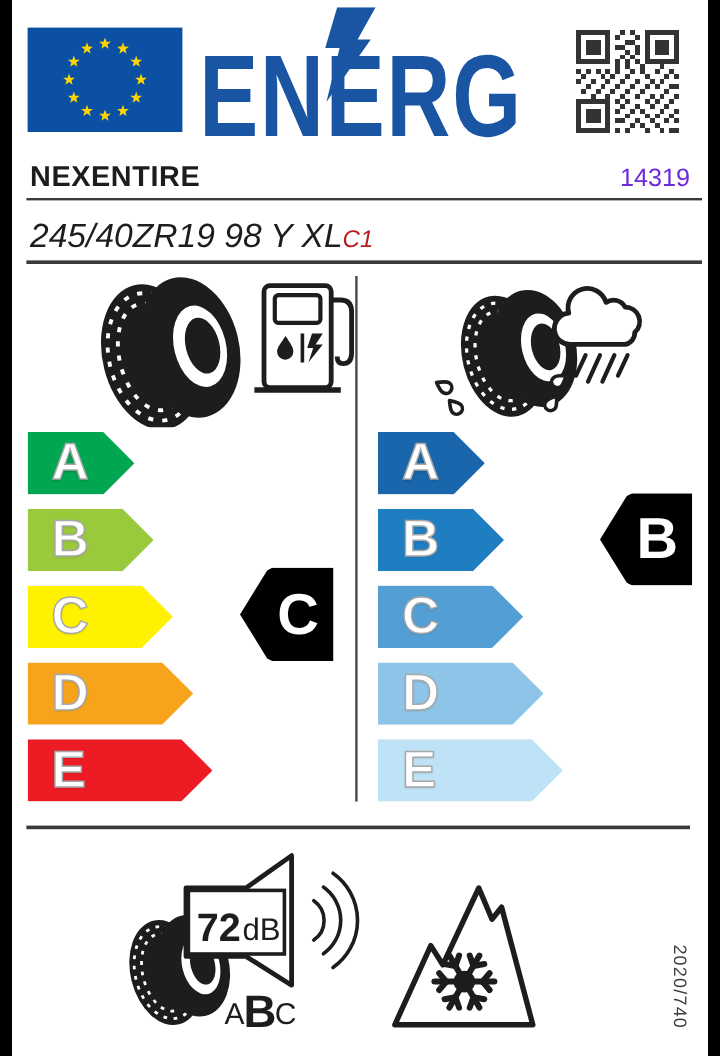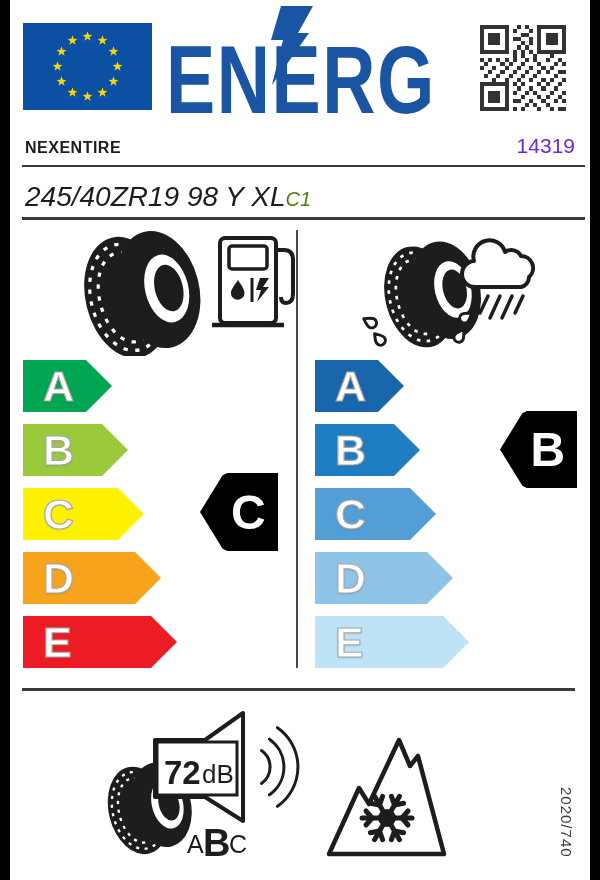--- a/index.html
+++ b/index.html
@@ -11,29 +11,29 @@
   
   .eu-flag { position:absolute; left:23px; top:23px; width:129px; height:87px; background:#0b50a2; }
   .logo { position:absolute; left:166px; top:40px; height:84px; display:flex; align-items:flex-start; }
   .logo-text { font-size:97px; line-height:80px; font-weight:700; color:#1a55a4;
                letter-spacing:2px; transform:scaleX(0.76); transform-origin:left top; }
   .logo-bolt { position:absolute; left:268px; top:6px; }
   .qr { position:absolute; left:480px; top:25px; width:86px; height:86px; }
 
   
   .brand-row { position:absolute; left:25px; right:25px; top:134px; display:flex; justify-content:space-between; align-items:baseline; }
-  .brand { font-size:16px; font-weight:700; letter-spacing:.5px; }
+  .brand { font-size:24px; font-weight:700; letter-spacing:.5px; }
   .model-code { font-size:21px; color:#6d28d9; }
   .rule { position:absolute; left:22px; background:#3a3a3a; }
   .rule-1 { top:165px; width:563px; height:2px; }
   .rule-2 { top:217px; width:563px; height:3px; }
   .rule-3 { top:688px; width:553px; height:3px; }
   .size-row { position:absolute; left:25px; right:25px; top:181px; display:flex; justify-content:flex-start; align-items:baseline;font-style:italic; }
   .tyre-size { font-size:28px; }
-  .tyre-class { font-size:20px; color:#4d7c0f; }
+  .tyre-class { font-size:20px; color:#b91c1c; }
 
   .v-divider { position:absolute; left:296px; top:230px; width:2px; height:438px; background:#4a4a4a; }
 
   
   .scale { position:absolute; top:360px; width:200px; }
   .scale-fuel { left:23px; } .scale-wet { left:315px; }
   .arrow { position:relative; height:52px; margin-bottom:12px;
            clip-path:polygon(0 0, calc(100% - 26px) 0, 100% 50%, calc(100% - 26px) 100%, 0 100%);
            filter:drop-shadow(0 0 1px #9a9a9a); }
   .arrow span { position:absolute; left:20px; top:50%; transform:translateY(-50%);

